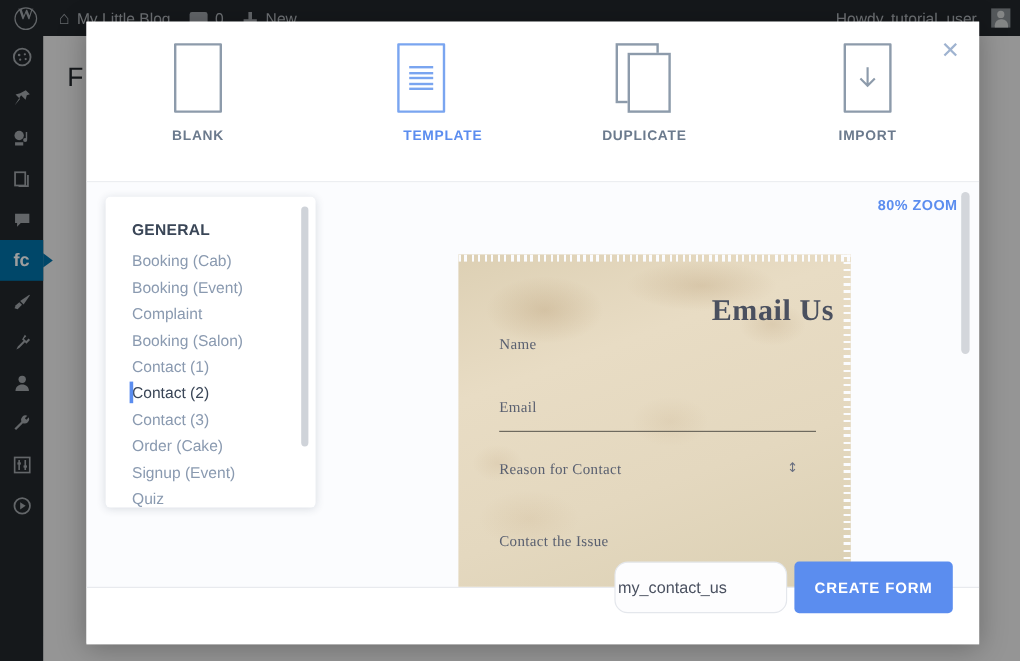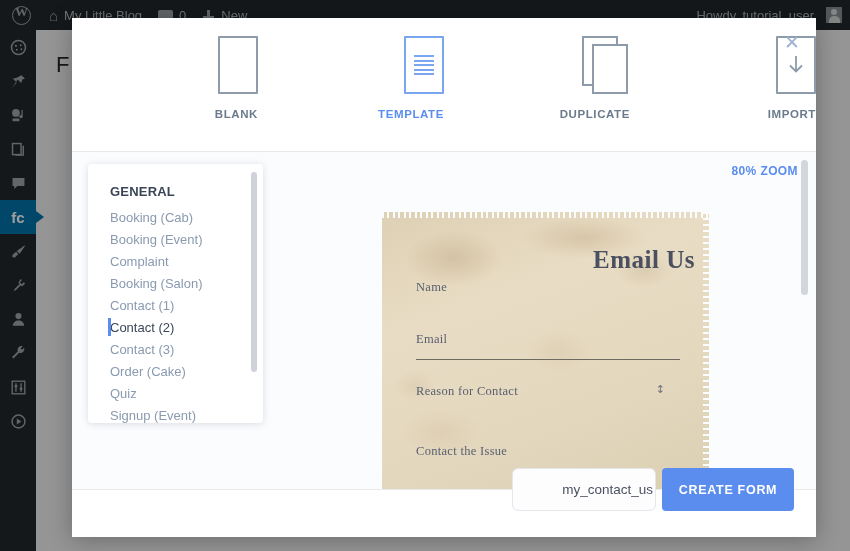--- a/index.html
+++ b/index.html
@@ -147,21 +147,21 @@
     width: 24px; height: 24px;
     color: #9fb3d0; font-size: 19px; line-height: 24px;
     text-align: center; cursor: pointer;
     font-family: "DejaVu Sans", sans-serif;
   }
   #mode-row {
     display: flex; height: 134px; padding-top: 18px;
   }
   .mode {
     flex: 1 1 0;
-    display: flex; flex-direction: column; align-items: flex-end;
+    display: flex; flex-direction: column; align-items: center;
     cursor: pointer;
   }
   .mode-label {
     margin-top: 14px;
     font-size: 11.5px; font-weight: bold;
     letter-spacing: 0.6px;
     color: #6b7a8d;
   }
   .mode.active .mode-label { color: #5b8def; margin-left: 36px; }
   .ico-blank {
@@ -320,25 +320,25 @@
   }
 
   
   #modal-footer {
     position: relative; height: 46px;
     background: #fff;
   }
   #form-name {
     position: absolute; right: 160px; top: -22px;
     width: 144px; height: 43px;
-    border: 1px solid #e4e7ec; border-radius: 6px;
+    border: 1px solid #e4e7ec; border-radius: 11px;
     background: #fdfdfe;
     font-family: "Liberation Sans", sans-serif;
     font-size: 13.5px; color: #4a5160;
-    text-align: right;
+    text-align: left;
     outline: none;
   }
   #create-btn {
     position: absolute; right: 22px; top: -22px;
     width: 132px; height: 43px;
     background: #5b8def; border: none; border-radius: 4px;
     color: #fff; font-size: 12.5px; font-weight: bold;
     letter-spacing: 0.7px;
     cursor: pointer;
     font-family: "Liberation Sans", sans-serif;
@@ -527,22 +527,22 @@
       <div class="inner">
         <div class="tl-group">GENERAL</div>
         <div class="tl-item">Booking (Cab)</div>
         <div class="tl-item">Booking (Event)</div>
         <div class="tl-item">Complaint</div>
         <div class="tl-item">Booking (Salon)</div>
         <div class="tl-item">Contact (1)</div>
         <div class="tl-item selected">Contact (2)</div>
         <div class="tl-item">Contact (3)</div>
         <div class="tl-item">Order (Cake)</div>
+        <div class="tl-item">Signup (Event)</div>
         <div class="tl-item">Quiz</div>
-        <div class="tl-item">Signup (Event)</div>
       </div>
       <div id="list-scroll">
         <div class="thumb"></div>
       </div>
     </div>
 
     <div id="preview-scroll">
       <div class="thumb"></div>
     </div>
 

